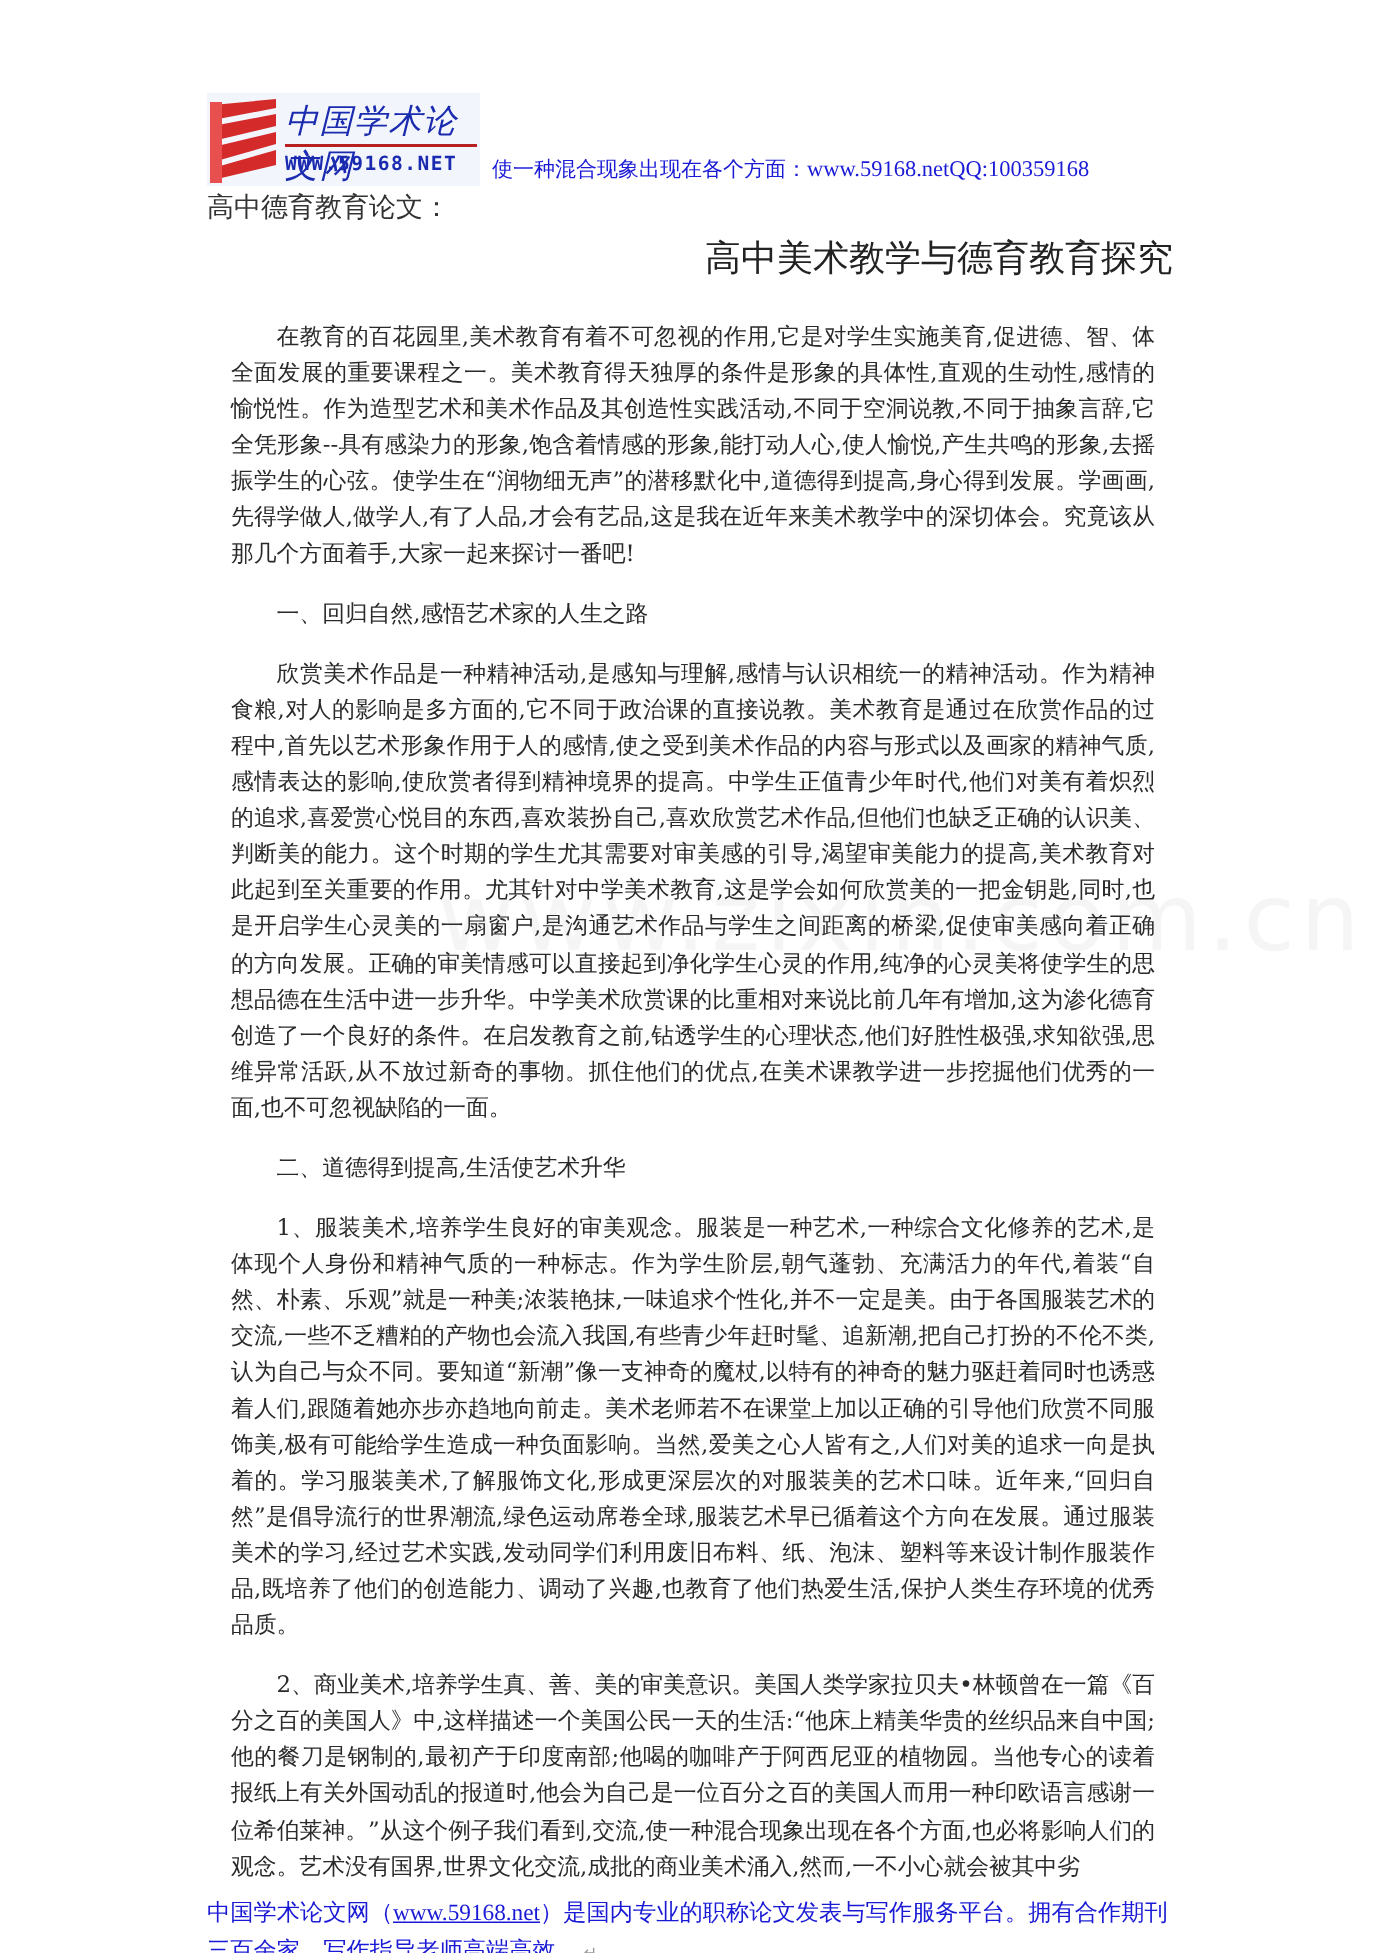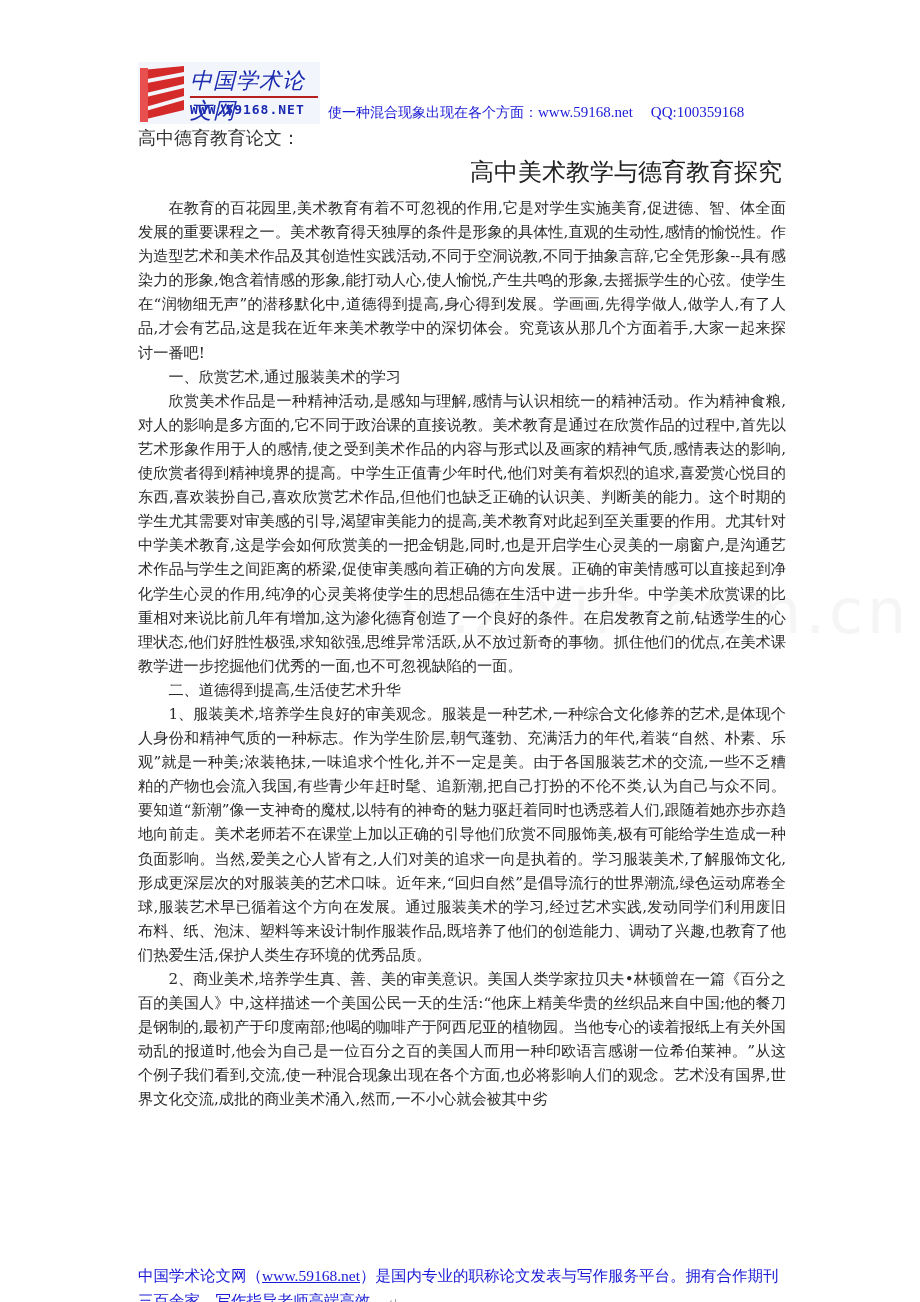--- a/index.html
+++ b/index.html
@@ -6,25 +6,25 @@
     body { width: 920px; height: 1302px; position: relative; overflow: hidden; font-family: "DejaVu Serif", "Liberation Serif", serif; color: #222; }
     .page { position: absolute; left: 0; top: 0; width: 920px; height: 1302px; }
     .header { position: absolute; left: 138px; top: 62px; height: 62px; width: 680px; }
     .logo { position: absolute; left: 0; top: 0; width: 182px; height: 62px; background: #f2f5fb; }
     .logo svg { position: absolute; left: 2px; top: 2px; }
     .logo-cn { position: absolute; left: 52px; top: 4px; font-family: "DejaVu Serif", serif; font-size: 22px; color: #1a2bb0; letter-spacing: 1px; font-style: italic; }
     .logo-line { position: absolute; left: 52px; top: 34px; width: 128px; height: 2px; background: #b82020; }
     .logo-url { position: absolute; left: 52px; top: 40px; font-family: "DejaVu Sans Mono", monospace; font-weight: bold; font-size: 13px; color: #1a2bb0; letter-spacing: 1px; }
     .header-link { position: absolute; left: 190px; top: 42px; font-family: "DejaVu Sans", sans-serif; font-size: 14px; color: #1a1ad6; white-space: nowrap; }
     .header-link .url { font-family: "Liberation Serif", serif; font-size: 15px; }
-    .header-link .qq { font-family: "Liberation Serif", serif; font-size: 15px; margin-left: 18px; }
+    .header-link .qq { font-family: "Liberation Serif", serif; font-size: 15px; }
     .category { position: absolute; left: 138px; top: 126px; font-size: 18px; color: #333; }
     .title { position: absolute; left: 138px; top: 156px; width: 644px; text-align: right; font-size: 24px; color: #222; font-family: "DejaVu Sans", sans-serif; }
     .body-text { position: absolute; left: 138px; top: 196px; width: 648px; font-size: 15.2px; line-height: 24.1px; color: #2a2a2a; text-align: justify; }
-    .body-text p { margin: 0; text-indent: 2em; }
+    .body-text p { margin: 16px; text-indent: 2em; }
     .footer { position: absolute; left: 138px; top: 1231px; width: 650px; font-family: "DejaVu Sans", sans-serif; font-size: 15.5px; line-height: 25px; color: #1a1ad6; margin-top: 32px; }
     .footer .flink { text-decoration: underline; font-family: "Liberation Serif", serif; }
     .footer .pilcrow { color: #999; font-size: 11px; margin-left: 3px; }
     .watermark { position: absolute; left: 292px; top: 575px; font-family: "DejaVu Sans", sans-serif; font-size: 62px; color: rgba(200,200,200,0.18); letter-spacing: 4px; pointer-events: none; }
   </style>
 </head>
 <body>
 
 <div class="page">
 
@@ -47,21 +47,21 @@
   </div>
 
   <div class="category">高中德育教育论文：</div>
 
   <div class="title">高中美术教学与德育教育探究</div>
 
   <div class="watermark">www.zixin.com.cn</div>
 
   <div class="body-text">
     <p>在教育的百花园里,美术教育有着不可忽视的作用,它是对学生实施美育,促进德、智、体全面发展的重要课程之一。美术教育得天独厚的条件是形象的具体性,直观的生动性,感情的愉悦性。作为造型艺术和美术作品及其创造性实践活动,不同于空洞说教,不同于抽象言辞,它全凭形象--具有感染力的形象,饱含着情感的形象,能打动人心,使人愉悦,产生共鸣的形象,去摇振学生的心弦。使学生在“润物细无声”的潜移默化中,道德得到提高,身心得到发展。学画画,先得学做人,做学人,有了人品,才会有艺品,这是我在近年来美术教学中的深切体会。究竟该从那几个方面着手,大家一起来探讨一番吧!</p>
-    <p>一、欣赏艺术,通过服装美术的学习</p>
+    <p>一、回归自然,感悟艺术家的人生之路</p>
     <p>欣赏美术作品是一种精神活动,是感知与理解,感情与认识相统一的精神活动。作为精神食粮,对人的影响是多方面的,它不同于政治课的直接说教。美术教育是通过在欣赏作品的过程中,首先以艺术形象作用于人的感情,使之受到美术作品的内容与形式以及画家的精神气质,感情表达的影响,使欣赏者得到精神境界的提高。中学生正值青少年时代,他们对美有着炽烈的追求,喜爱赏心悦目的东西,喜欢装扮自己,喜欢欣赏艺术作品,但他们也缺乏正确的认识美、判断美的能力。这个时期的学生尤其需要对审美感的引导,渴望审美能力的提高,美术教育对此起到至关重要的作用。尤其针对中学美术教育,这是学会如何欣赏美的一把金钥匙,同时,也是开启学生心灵美的一扇窗户,是沟通艺术作品与学生之间距离的桥梁,促使审美感向着正确的方向发展。正确的审美情感可以直接起到净化学生心灵的作用,纯净的心灵美将使学生的思想品德在生活中进一步升华。中学美术欣赏课的比重相对来说比前几年有增加,这为渗化德育创造了一个良好的条件。在启发教育之前,钻透学生的心理状态,他们好胜性极强,求知欲强,思维异常活跃,从不放过新奇的事物。抓住他们的优点,在美术课教学进一步挖掘他们优秀的一面,也不可忽视缺陷的一面。</p>
     <p>二、道德得到提高,生活使艺术升华</p>
     <p>1、服装美术,培养学生良好的审美观念。服装是一种艺术,一种综合文化修养的艺术,是体现个人身份和精神气质的一种标志。作为学生阶层,朝气蓬勃、充满活力的年代,着装“自然、朴素、乐观”就是一种美;浓装艳抹,一味追求个性化,并不一定是美。由于各国服装艺术的交流,一些不乏糟粕的产物也会流入我国,有些青少年赶时髦、追新潮,把自己打扮的不伦不类,认为自己与众不同。要知道“新潮”像一支神奇的魔杖,以特有的神奇的魅力驱赶着同时也诱惑着人们,跟随着她亦步亦趋地向前走。美术老师若不在课堂上加以正确的引导他们欣赏不同服饰美,极有可能给学生造成一种负面影响。当然,爱美之心人皆有之,人们对美的追求一向是执着的。学习服装美术,了解服饰文化,形成更深层次的对服装美的艺术口味。近年来,“回归自然”是倡导流行的世界潮流,绿色运动席卷全球,服装艺术早已循着这个方向在发展。通过服装美术的学习,经过艺术实践,发动同学们利用废旧布料、纸、泡沫、塑料等来设计制作服装作品,既培养了他们的创造能力、调动了兴趣,也教育了他们热爱生活,保护人类生存环境的优秀品质。</p>
     <p>2、商业美术,培养学生真、善、美的审美意识。美国人类学家拉贝夫•林顿曾在一篇《百分之百的美国人》中,这样描述一个美国公民一天的生活:“他床上精美华贵的丝织品来自中国;他的餐刀是钢制的,最初产于印度南部;他喝的咖啡产于阿西尼亚的植物园。当他专心的读着报纸上有关外国动乱的报道时,他会为自己是一位百分之百的美国人而用一种印欧语言感谢一位希伯莱神。”从这个例子我们看到,交流,使一种混合现象出现在各个方面,也必将影响人们的观念。艺术没有国界,世界文化交流,成批的商业美术涌入,然而,一不小心就会被其中劣</p>
   </div>
 
   <div class="footer">
     <span>中国学术论文网（</span><span class="flink">www.59168.net</span><span>）是国内专业的职称论文发表与写作服务平台。拥有合作期刊三百余家，写作指导老师高端高效。</span><span class="pilcrow">↵</span>
   </div>
 

